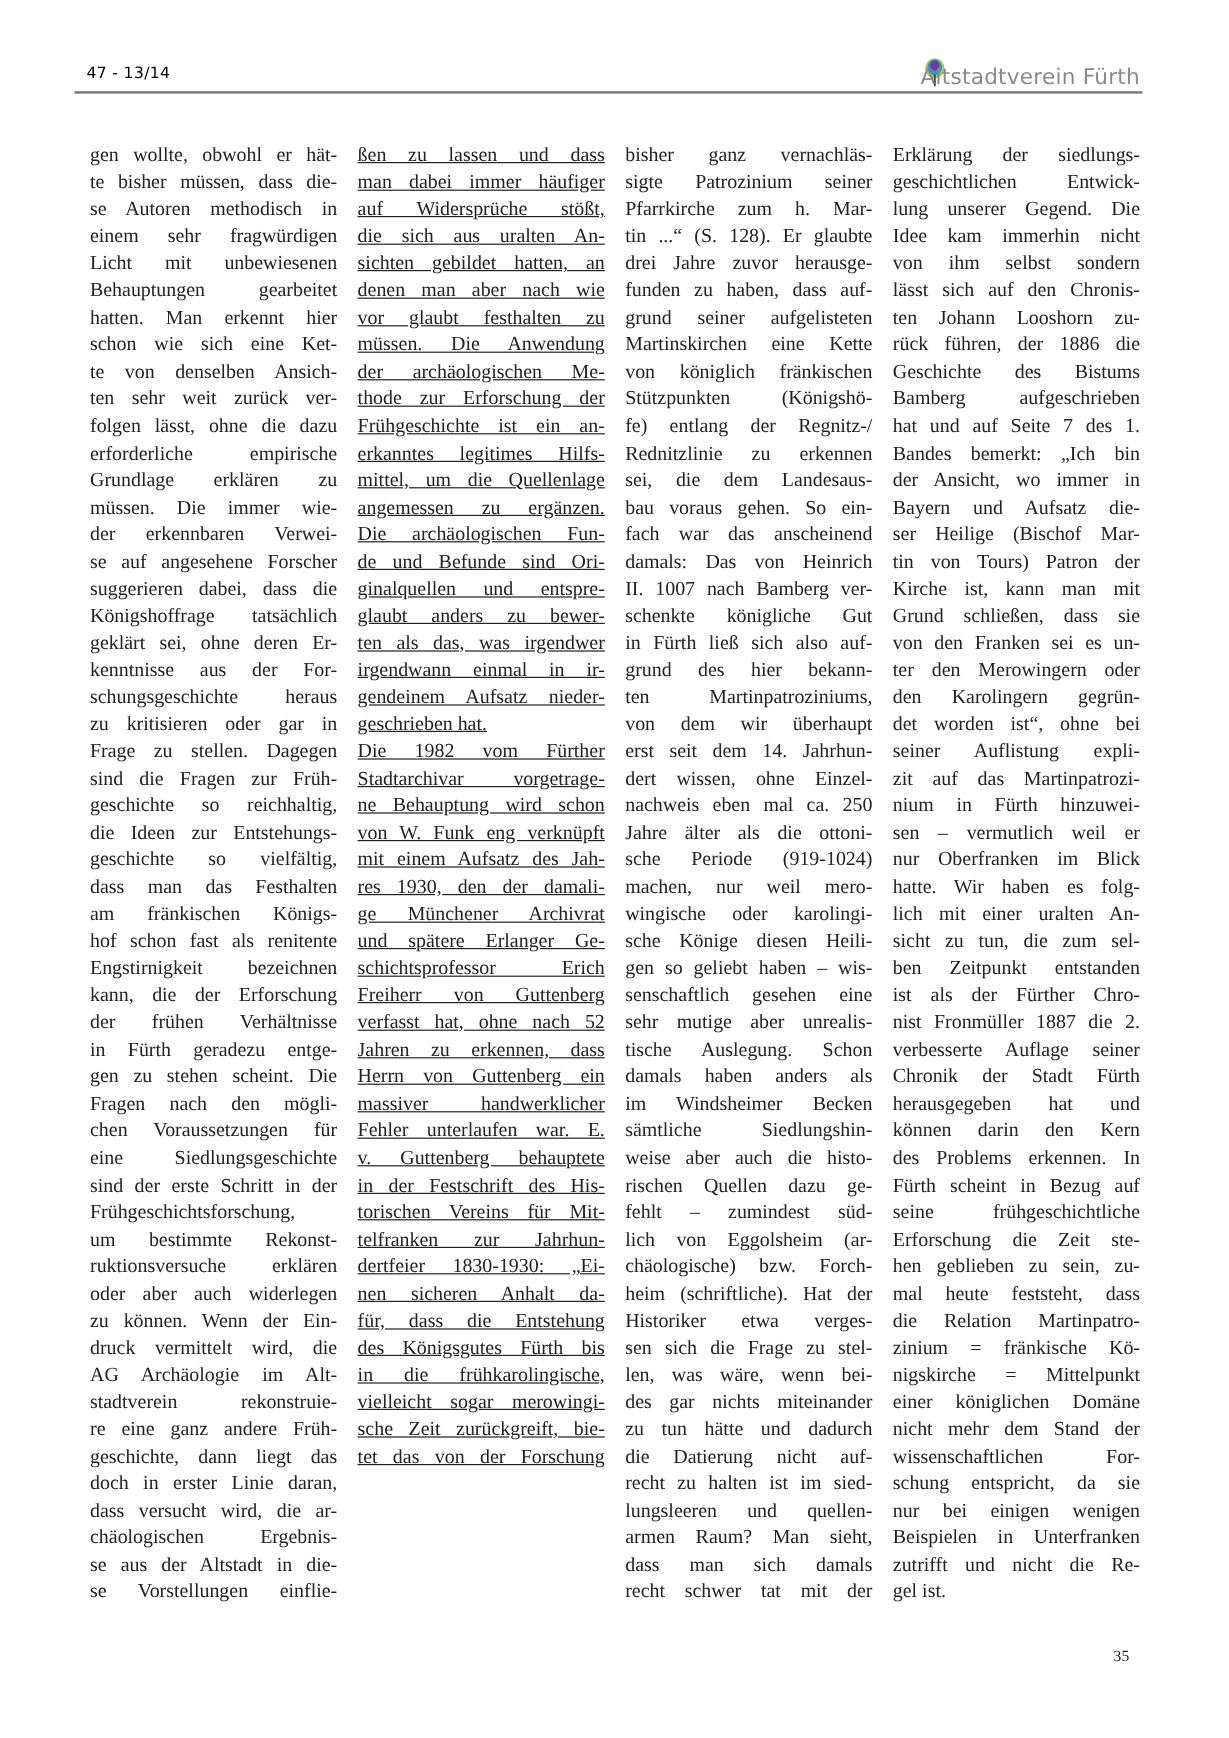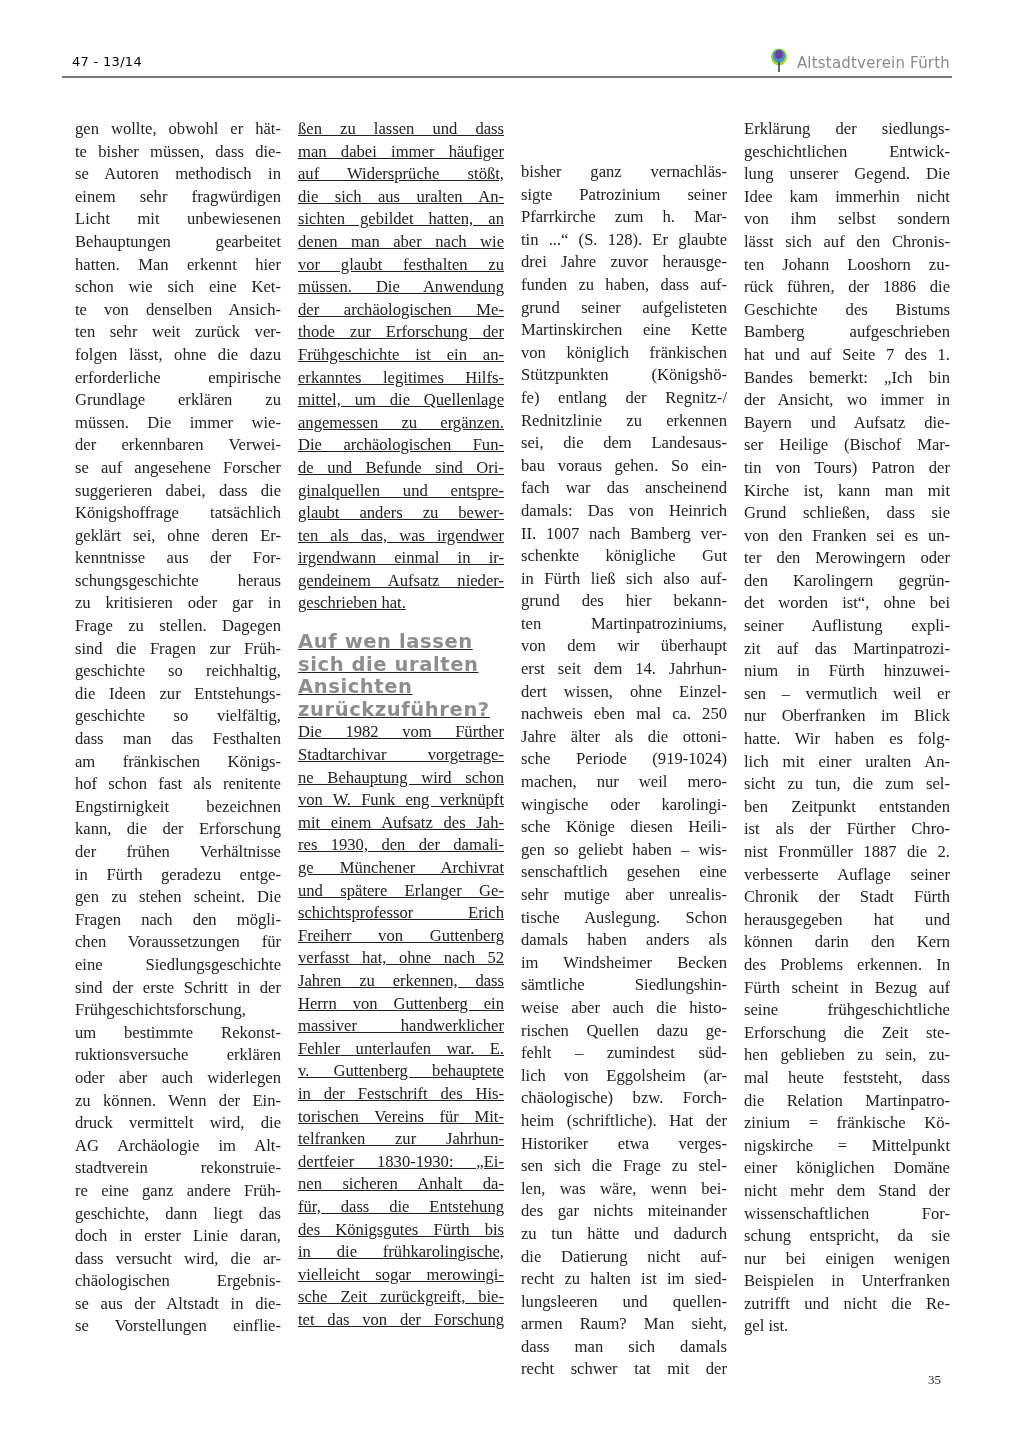--- a/index.html
+++ b/index.html
@@ -7,38 +7,38 @@
   .header {
     position: absolute; left: 62px; top: 50px; width: 890px; height: 26px;
     border-bottom: 2px solid #777777;
   }
   .header-left {
     position: absolute; left: 10px; top: 4px;
     font-family: "DejaVu Sans", sans-serif; font-size: 13px; color: #000000; letter-spacing: 0.3px;
   }
   .header-right {
     position: absolute; right: 2px; top: 4px;
-    font-family: "DejaVu Sans", sans-serif; font-size: 15px; color: #8a8a8a; letter-spacing: 0.2px;
+    font-family: "DejaVu Sans", sans-serif; font-size: 18px; color: #8a8a8a; letter-spacing: 0.2px;
   }
   .logo {
     position: absolute; right: 162px; top: -2px; width: 22px; height: 24px;
   }
   .col {
     position: absolute; top: 118px; width: 206px;
     font-family: "Liberation Serif", "DejaVu Serif", serif;
     font-size: 16.6px; line-height: 22.6px; color: #222222;
   }
   .col .line {
     display: block; height: 22.6px; white-space: nowrap;
     text-align: justify; text-align-last: justify;
   }
   .col .line.last { text-align-last: left; }
   .c1 { left: 75px; }
   .c2 { left: 298px; text-decoration: underline; }
-  .c3 { left: 521px; margin-top: 43px; }
+  .c3 { left: 521px; }
   .c4 { left: 744px; font-family: Liberation Serif, serif; }
   .heading {
     font-family: "DejaVu Sans", sans-serif; font-weight: bold;
     font-size: 19.5px; line-height: 22.6px; color: #8d8d8d; letter-spacing: 0.6px;
     margin-top: 16px;
   }
   .heading span { display: block; white-space: nowrap; }
   .page-number {
     position: absolute; left: 928px; top: 1372px;
     font-family: "Liberation Serif", serif; font-size: 13px; color: #222;
@@ -135,26 +135,20 @@
       <span class="line">angemessen zu ergänzen.</span>
       <span class="line">Die archäologischen Fun-</span>
       <span class="line">de und Befunde sind Ori-</span>
       <span class="line">ginalquellen und entspre-</span>
       <span class="line">glaubt anders zu bewer-</span>
       <span class="line">ten als das, was irgendwer</span>
       <span class="line">irgendwann einmal in ir-</span>
       <span class="line">gendeinem Aufsatz nieder-</span>
       <span class="line last">geschrieben hat.</span>
     </div>
-  <div class="heading" id="col2h">
-      <span>Auf wen lassen</span>
-      <span>sich die uralten</span>
-      <span>Ansichten</span>
-      <span>zurückzuführen?</span>
-    </div>
   <div id="col2b">
       <span class="line">Die 1982 vom Fürther</span>
       <span class="line">Stadtarchivar vorgetrage-</span>
       <span class="line">ne Behauptung wird schon</span>
       <span class="line">von W. Funk eng verknüpft</span>
       <span class="line">mit einem Aufsatz des Jah-</span>
       <span class="line">res 1930, den der damali-</span>
       <span class="line">ge Münchener Archivrat</span>
       <span class="line">und spätere Erlanger Ge-</span>
       <span class="line">schichtsprofessor Erich</span>

